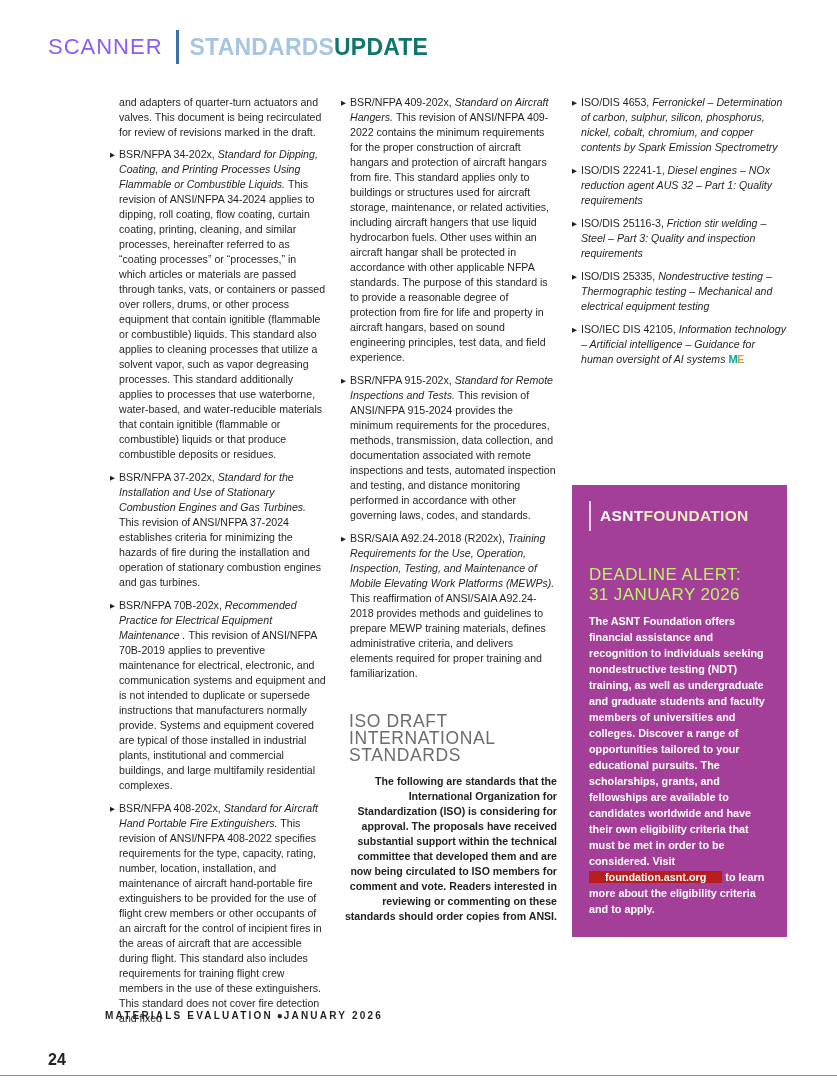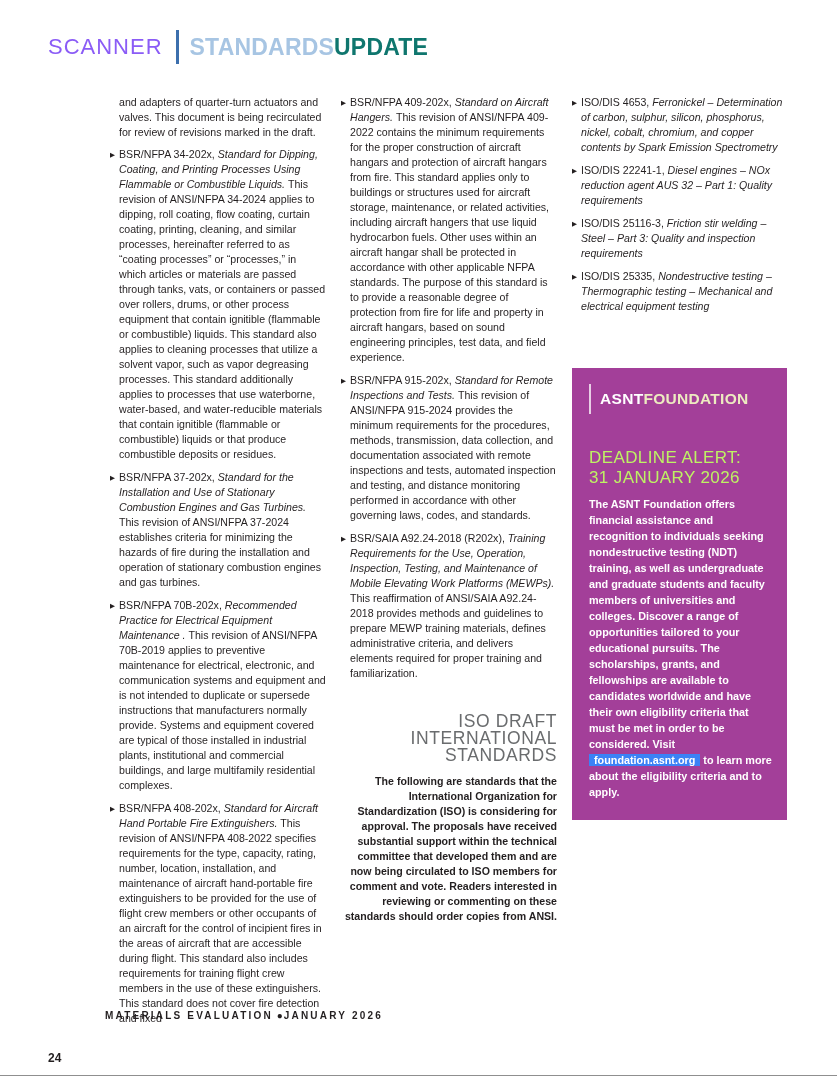--- a/index.html
+++ b/index.html
@@ -25,52 +25,52 @@
   .col { width:216px; flex:0 0 216px; }
   p.cont { padding-left:9px; margin-bottom:7px; }
   .item { display:flex; margin-bottom:8px; }
   .marker { flex:0 0 9px; font-size:6.5px; line-height:15px; color:#231f20; }
   .itext { flex:1; }
   .itext b { font-weight:400; }
   .itext i { }
 
   
   .iso-heading {
-    margin:32px 0 10px 16px;
+    margin:32px 0 10px 8px;
     font-size:17.5px; line-height:17px; font-weight:400;
-    color:#6a6c6e; letter-spacing:0.6px;text-align:right;
+    color:#6a6c6e; letter-spacing:0.6px;
   }
   .iso-intro { font-weight:700;text-align:right; }
 
   
   .ad-box {
-    margin-top:54px; width:215px; min-height:418px;
+    margin-top:118px; width:215px; min-height:418px;
     background:#a33f99; padding:16px 15px 20px 17px; color:#ffffff;
   }
   .ad-logo {
     border-left:2px solid rgba(255,255,255,0.75);
     padding:6px 0 6px 9px; margin-bottom:34px;
     font-size:15.5px; font-weight:800; letter-spacing:0.3px; line-height:18px;
   }
   .ad-logo .asnt { color:#ffffff; }
   .ad-logo .fnd  { color:#edebc0; }
   .deadline {
     font-size:17px; line-height:19.5px; font-weight:400;
     color:#bef264; letter-spacing:0.4px; margin-bottom:9px;
   }
   .ad-body { font-size:10.8px; line-height:16px; font-weight:700; }
-  .ad-link { background:#3b82f6; color:#ffffff; padding:0 5px; }
+  .ad-link { background:#b91c1c; color:#ffffff; padding:0 16px; }
 
   
   .me-logo { font-weight:900; font-size:11px; letter-spacing:-0.5px; white-space:nowrap; }
   .me-logo .m { color:#00a79e; }
   .me-logo .e { color:#c9a04e; }
 
   
-  .footer-num { position:absolute; left:48px; top:1051px; font-size:12px; font-weight:700; }
+  .footer-num { position:absolute; left:48px; top:1051px; font-size:16px; font-weight:700; }
   .footer-line {
     position:absolute; left:105px; top:1010px;
     font-size:10px; font-weight:700; letter-spacing:2.2px; color:#231f20;
   }
   .footer-line .dot { letter-spacing:1px; }
   .page-rule { position:absolute; left:0; top:1075px; width:837px; height:1px; background:#8f8f8f; }
 </style>
 </head>
 <body>
 
@@ -136,20 +136,24 @@
       <p class="itext"><b>ISO/DIS 22241-1, </b><i>Diesel engines – NOx reduction agent AUS 32 – Part 1: Quality requirements</i></p>
     </div>
     <div class="item">
       <span class="marker">▶</span>
       <p class="itext"><b>ISO/DIS 25116-3, </b><i>Friction stir welding – Steel – Part 3: Quality and inspection requirements</i></p>
     </div>
     <div class="item">
       <span class="marker">▶</span>
       <p class="itext"><b>ISO/DIS 25335, </b><i>Nondestructive testing – Thermographic testing – Mechanical and electrical equipment testing</i></p>
     </div>
+    <div class="item">
+      <span class="marker">▶</span>
+      <p class="itext"><b>ISO/IEC DIS 42105, </b><i>Information technology – Artificial intelligence – Guidance for human oversight of AI systems </i><span class="me-logo"><span class="m">M</span><span class="e">E</span></span></p>
+    </div>
 
     <div class="ad-box">
       <div class="ad-logo"><span class="asnt">ASNT</span><span class="fnd">FOUNDATION</span></div>
       <div class="deadline">
         <div>DEADLINE ALERT:</div>
         <div>31 JANUARY 2026</div>
       </div>
       <p class="ad-body"><span>The ASNT Foundation offers financial assistance and recognition to individuals seeking nondestructive testing (NDT) training, as well as undergraduate and graduate students and faculty members of universities and colleges. Discover a range of opportunities tailored to your educational pursuits. The scholarships, grants, and fellowships are available to candidates worldwide and have their own eligibility criteria that must be met in order to be considered. Visit </span><span class="ad-link">foundation.asnt.org</span><span> to learn more about the eligibility criteria and to apply.</span></p>
     </div>
   </div>

